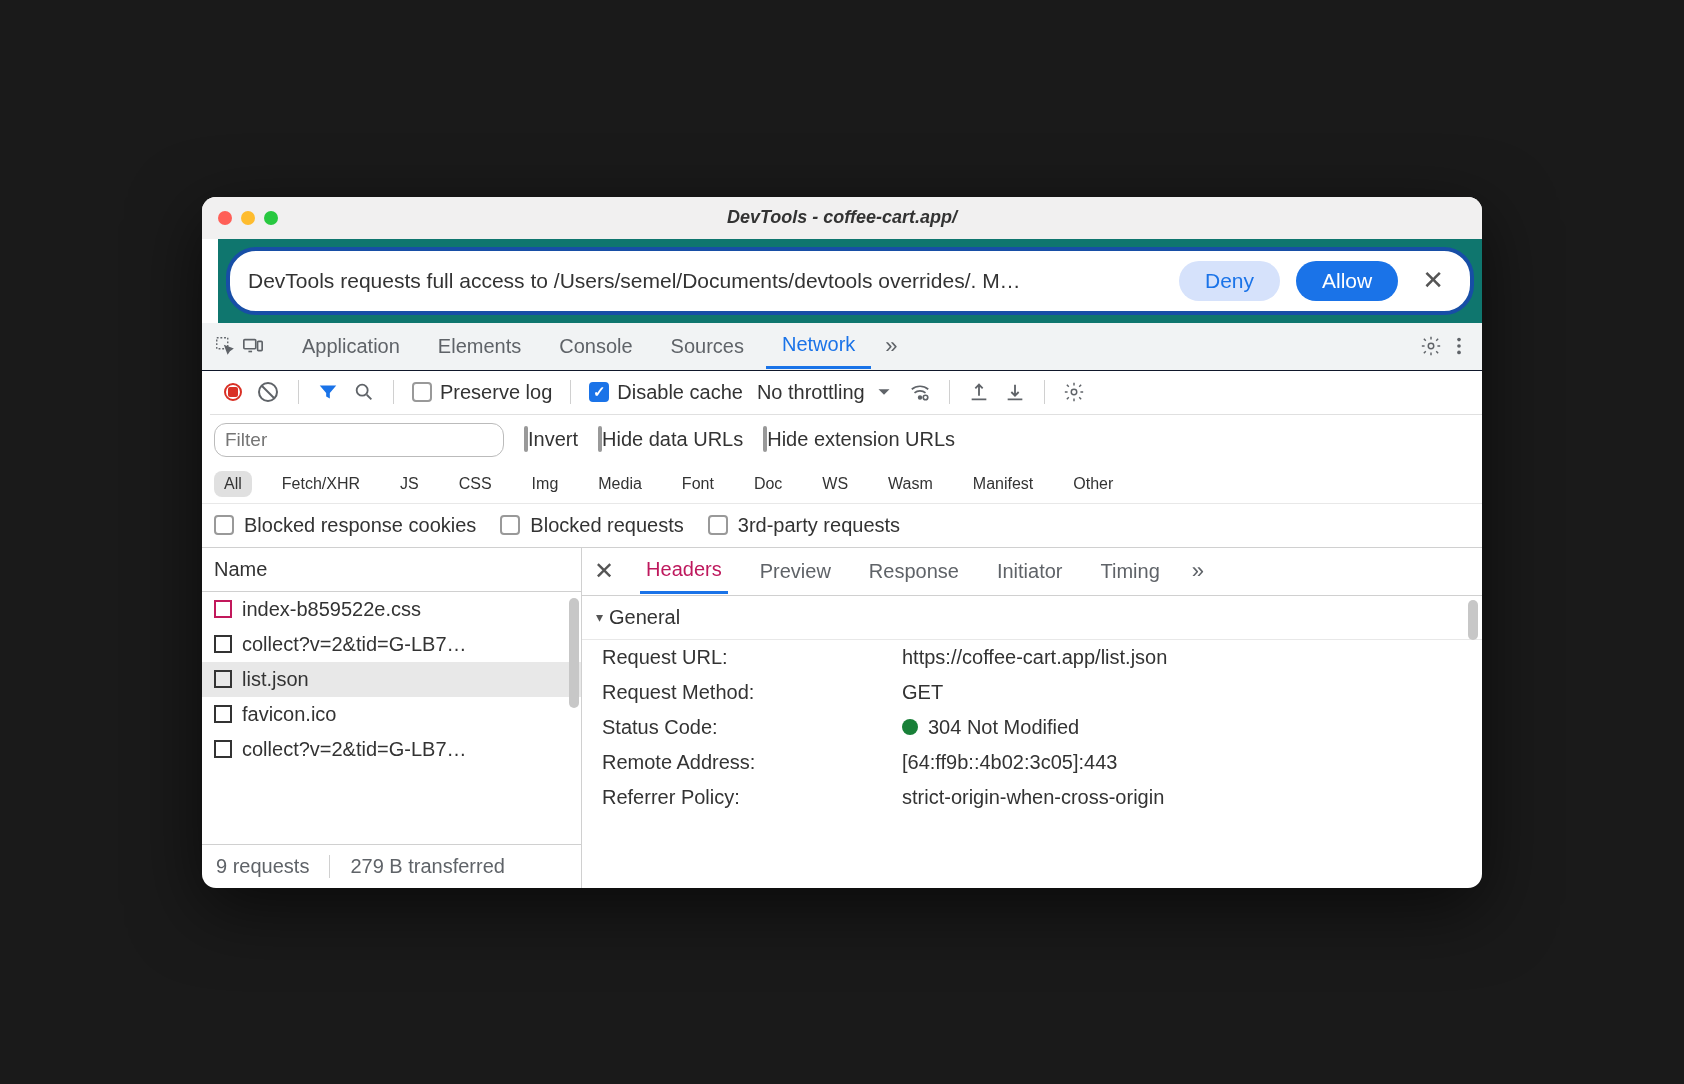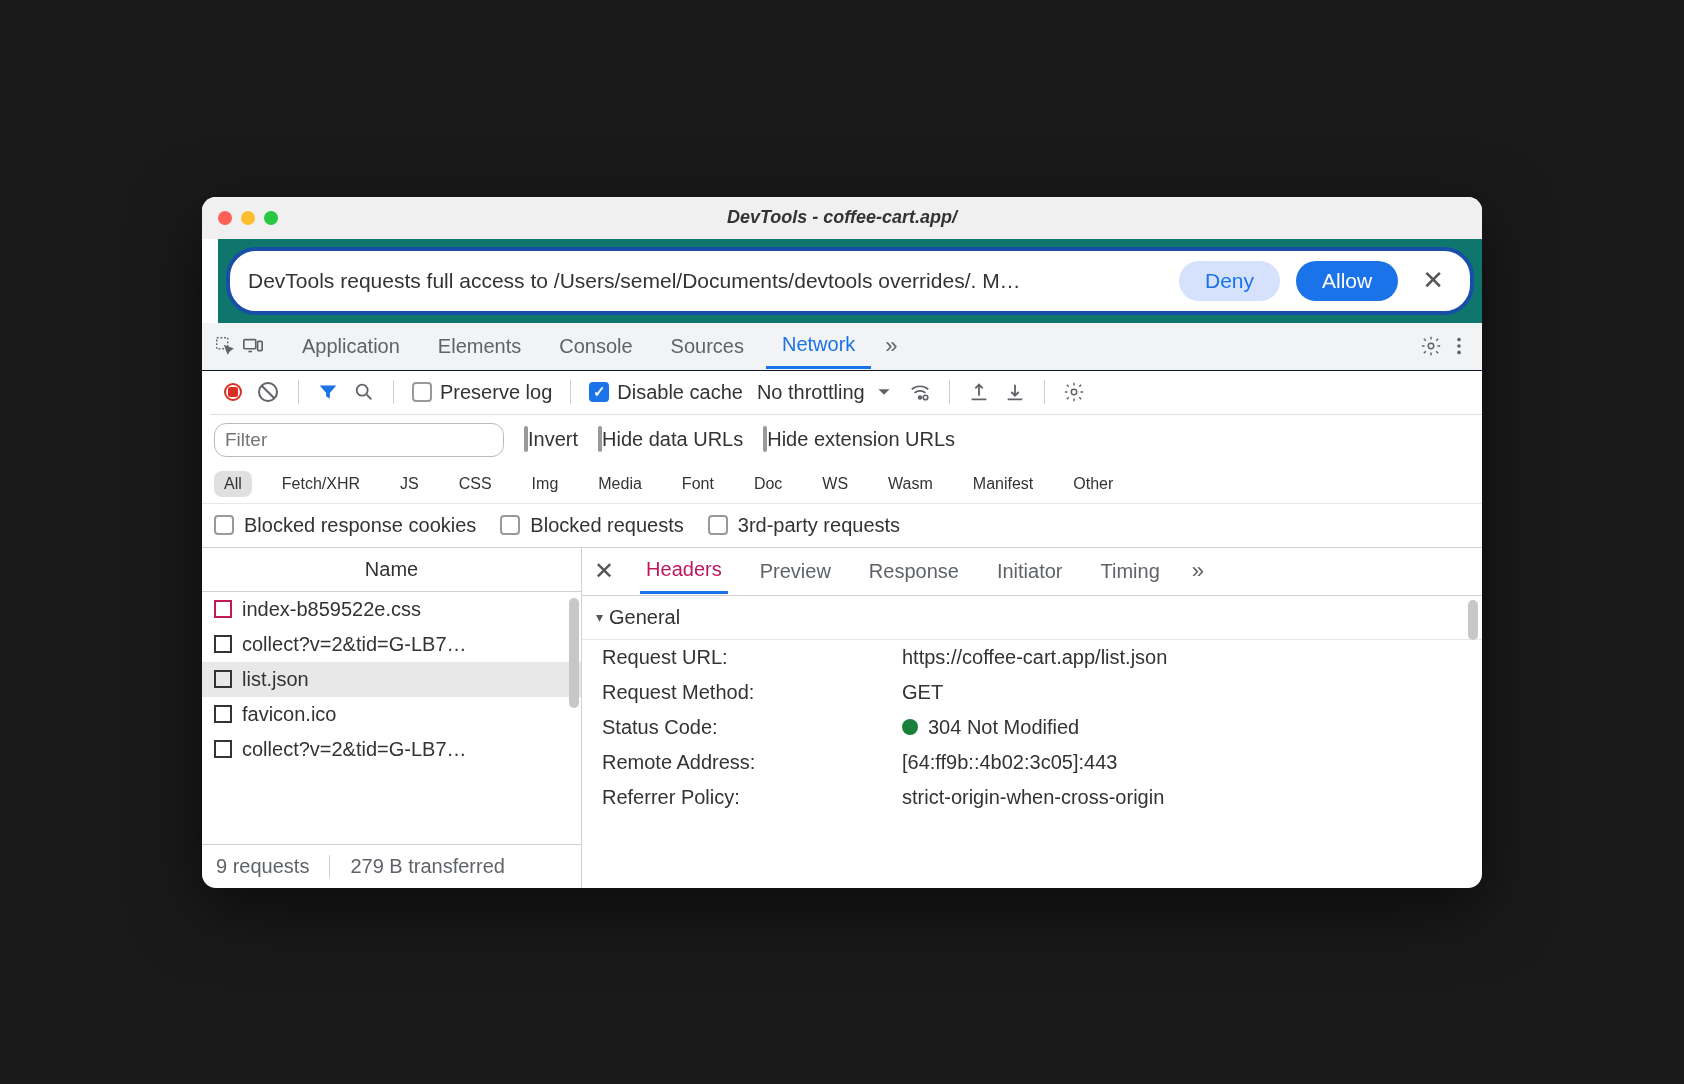--- a/index.html
+++ b/index.html
@@ -38,21 +38,21 @@
     .throttle { display: flex; align-items: center; gap: 8px; }
     .filter-row { display: flex; align-items: center; padding: 8px 12px; gap: 20px; font-size: 20px; color: #333; flex-wrap: wrap; }
     .filter-input { width: 290px; height: 34px; border: 1px solid #bbb; border-radius: 12px; padding: 0 10px; font-size: 19px; color: #666; }
     .type-row { display: flex; align-items: center; padding: 6px 12px; gap: 20px; font-size: 16px; color: #333; border-bottom: 1px solid #e8e8e8; flex-wrap: wrap; }
     .type-chip { cursor: pointer; padding: 4px 10px; border-radius: 8px; }
     .type-chip.active { background: #e0e0e0; }
     .blocked-row { display: flex; align-items: center; padding: 10px 12px; gap: 24px; font-size: 20px; color: #333; border-bottom: 1px solid #d0d0d0; }
     .blocked-row label { display: flex; align-items: center; gap: 10px; }
     .main { display: flex; height: 340px; }
     .left-pane { width: 380px; border-right: 1px solid #d0d0d0; display: flex; flex-direction: column; position: relative; }
-    .col-header { padding: 10px 12px; font-size: 20px; color: #333; border-bottom: 1px solid #d0d0d0; text-align: center; }
+    .col-header { padding: 10px 12px; font-size: 20px; color: #333; border-bottom: 1px solid #d0d0d0; }
     .req-list { flex: 1; overflow: hidden; }
     .req-item { display: flex; align-items: center; gap: 10px; padding: 6px 12px; font-size: 20px; color: #333; cursor: pointer; white-space: nowrap; overflow: hidden; text-overflow: ellipsis; text-align: center; }
     .req-item.selected { background: #e8e8e8; }
     .req-box { width: 18px; height: 18px; border: 2px solid #333; flex-shrink: 0; }
     .req-box.pink { border-color: #c2185b; }
     .left-scroll { position: absolute; right: 2px; top: 50px; width: 10px; height: 110px; background: #c7c7c7; border-radius: 5px; }
     .right-pane { flex: 1; display: flex; flex-direction: column; position: relative; }
     .detail-tabs { display: flex; align-items: center; padding: 0 12px; border-bottom: 1px solid #d0d0d0; height: 48px; gap: 26px; font-size: 20px; color: #5f6368; }
     .detail-tabs .close { font-size: 24px; color: #555; cursor: pointer; }
     .detail-tabs .dtab { padding: 10px 6px; cursor: pointer; }

